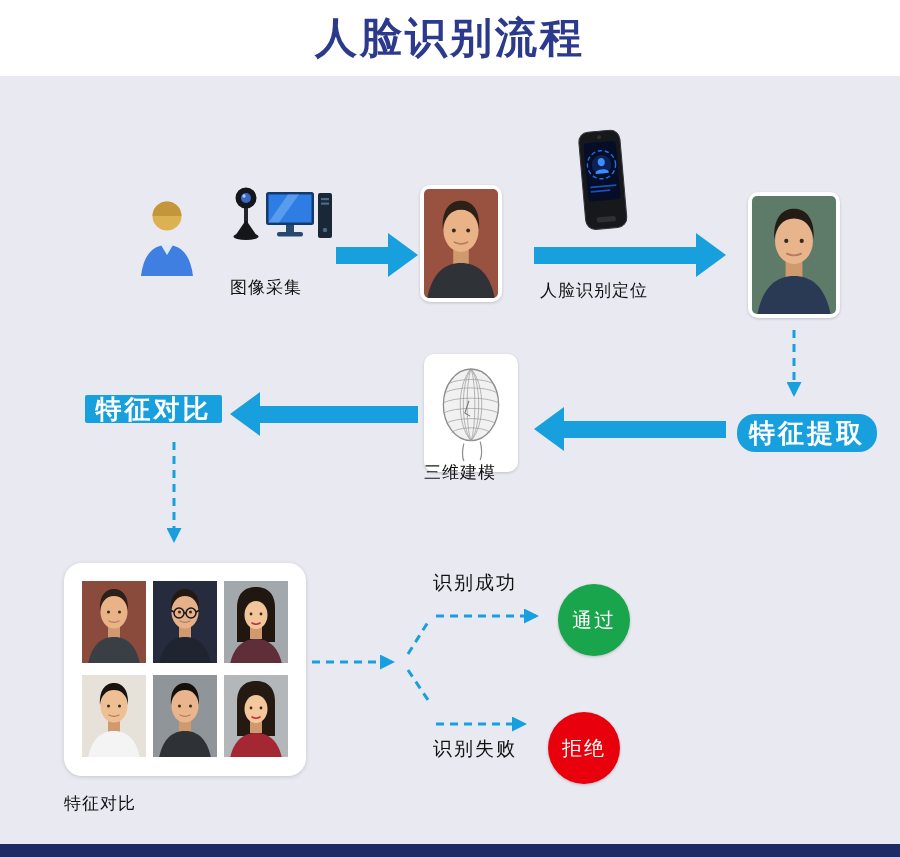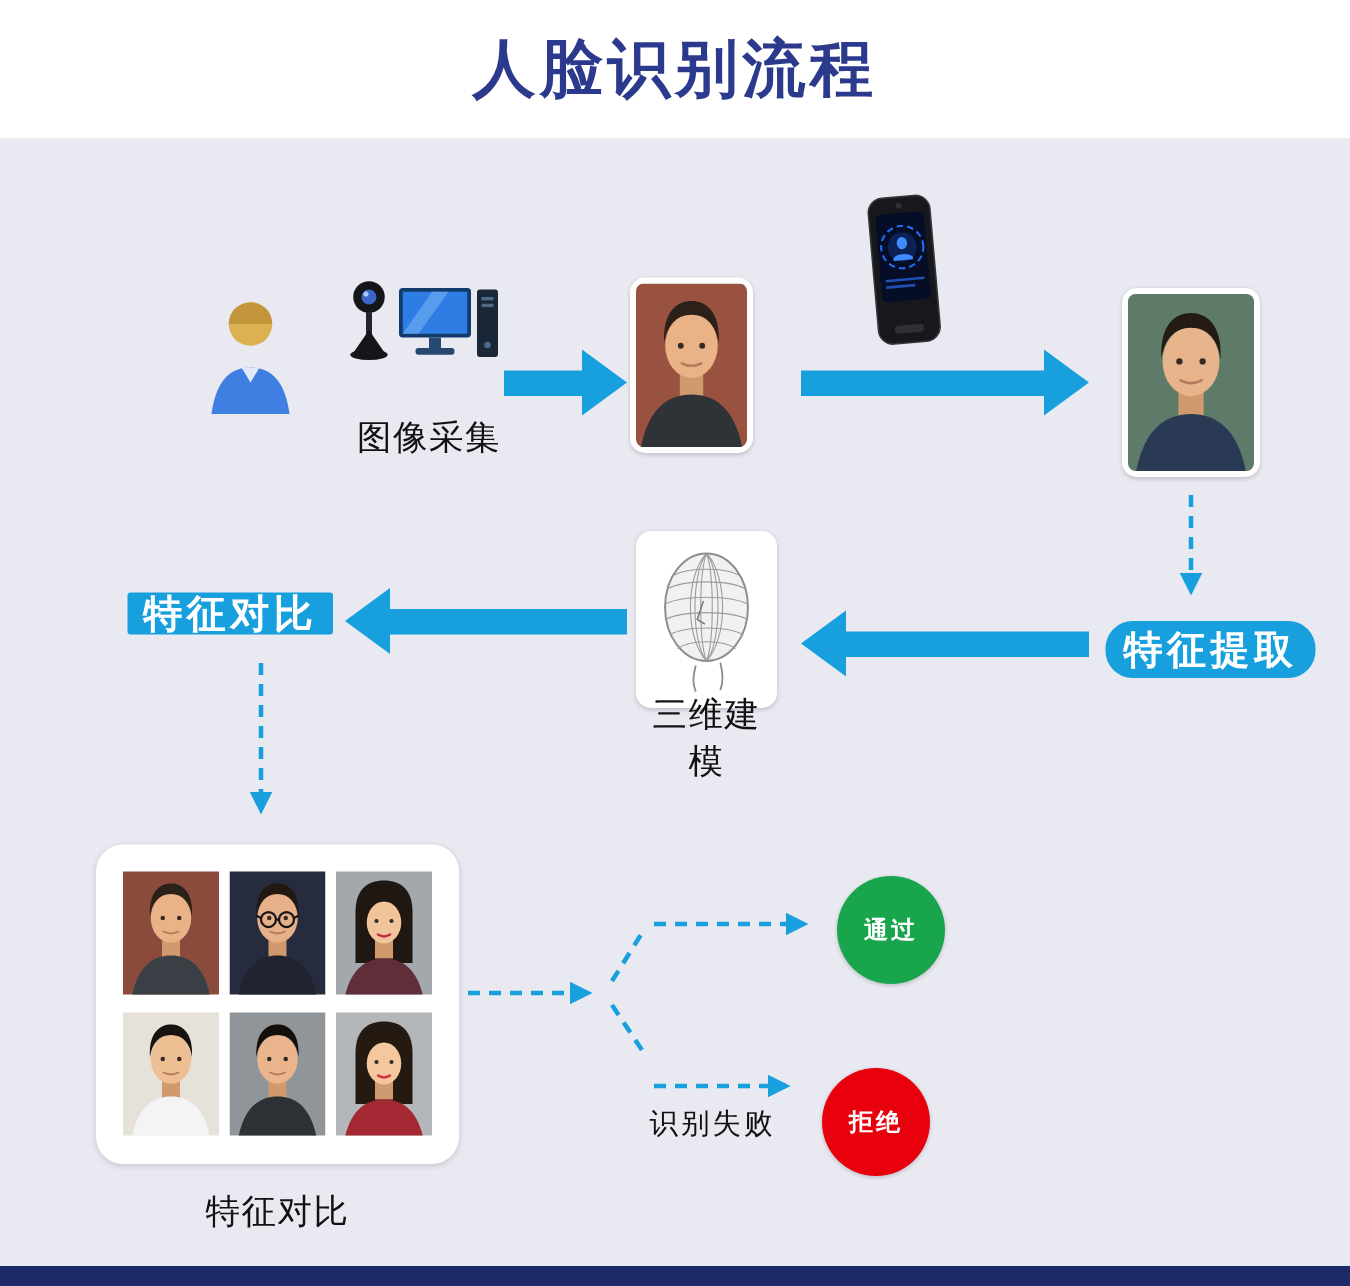--- a/index.html
+++ b/index.html
@@ -2,21 +2,21 @@
 <html style="--accent: #189fde; --title: #2c3a8e; --background: #e9e9f2; --success: #18a54b; --reject: #e8000d; --footer: #1e2a66;"><head>
 <meta charset="utf-8">
 <style>
   html,body{margin:0;padding:0;background:#fff;}
   .page{
     position:relative;width:900px;height:857px;overflow:hidden;
     background:var(--background,#e9e9f2);
     font-family:"Liberation Sans","DejaVu Sans",sans-serif;
   }
   .header{
-    position:absolute;top:0;left:0;width:900px;height:92px;background:#ffffff;
+    position:absolute;top:0;left:0;width:900px;height:76px;background:#ffffff;
     display:flex;align-items:center;justify-content:center;z-index:3;
   }
   .header h1{
     margin:0;font-size:42px;font-weight:bold;letter-spacing:3px;
     color:var(--title,#2c3a8e);
   }
   .footer-bar{
     position:absolute;left:0;bottom:0;width:900px;height:13px;
     background:var(--footer,#1e2a66);z-index:3;
   }
@@ -34,30 +34,30 @@
     font-size:26px;font-weight:600;letter-spacing:3px;border-radius:2px;
   }
   
   .photo{
     position:absolute;background:#fff;border-radius:10px;padding:4px;box-sizing:border-box;
     box-shadow:0 1px 3px rgba(0,0,0,.18);
   }
   .photo svg{display:block;width:100%;height:100%;border-radius:5px;}
   
   .flow-label{
-    position:absolute;font-size:23px;color:#111;text-align:center;letter-spacing:1px;
+    position:absolute;font-size:17px;color:#111;text-align:left;letter-spacing:1px;
   }
   .result-label{
     position:absolute;font-size:19px;color:#111;text-align:center;letter-spacing:2px;
   }
   
   .result-circle{
     position:absolute;width:72px;height:72px;border-radius:50%;color:#fff;
     display:flex;align-items:center;justify-content:center;
-    font-size:16px;font-weight:700;letter-spacing:2px;
+    font-size:20px;font-weight:400;letter-spacing:2px;
     box-shadow:0 1px 3px rgba(0,0,0,.2);
   }
   .result-circle.pass{background:var(--success,#18a54b);}
   .result-circle.reject{background:var(--reject,#e8000d);}
   
   .db-box{
     position:absolute;background:#fff;border-radius:18px;
     box-shadow:0 1px 4px rgba(0,0,0,.15);
   }
   .db-grid{display:grid;grid-template-columns:repeat(3,64px);column-gap:7px;row-gap:12px;padding:18px;}
@@ -183,20 +183,21 @@
   <div class="abs terminal-tilt" style="left:566px;top:130px;width:74px;height:104px;">
     <svg class="icon-svg" viewBox="0 0 68 96">
         <use href="#terminal"></use>
       </svg>
   </div>
 
   <div class="arrow right" style="left:534px;top:233px;width:192px;">
     <div class="shaft"></div>
       <div class="head"></div>
   </div>
+  <div class="flow-label" style="left:540px;top:279px;width:140px;">人脸识别定位</div>
 
   <div class="photo" style="left:748px;top:192px;width:92px;height:126px;">
     <svg viewBox="0 0 64 84" preserveAspectRatio="xMidYMid slice" style="--av-bg:#5e7a68;--av-shirt:#2a3a55;--av-skin:#e8b48c;--av-hair:#241c14;">
         <use href="#av-m"></use>
       </svg>
   </div>
 
   <div class="blue-box" style="left:737px;top:414px;width:140px;height:38px;border-radius:18px;">特征提取</div>
 
   <div class="arrow left" style="left:534px;top:407px;width:192px;">
@@ -236,20 +237,21 @@
       <svg class="av" viewBox="0 0 64 84" preserveAspectRatio="xMidYMid slice" style="--av-bg:#90959a;--av-shirt:#2e3236;--av-skin:#eab58c;--av-hair:#140f0b;">
           <use href="#av-m"></use>
         </svg>
       <svg class="av" viewBox="0 0 64 84" preserveAspectRatio="xMidYMid slice" style="--av-bg:#b3b7ba;--av-shirt:#a42833;--av-skin:#f4c79c;--av-hair:#241a12;--av-lips:#cf2d3e;">
           <use href="#av-f"></use>
         </svg>
     </div>
   </div>
   <div class="flow-label" style="left:64px;top:792px;width:242px;">特征对比</div>
 
+  <div class="result-label" style="left:412px;top:570px;width:126px;">识别成功</div>
   <div class="result-circle pass" style="left:558px;top:584px;">通过</div>
   <div class="result-label" style="left:412px;top:736px;width:126px;text-align:center;">识别失败</div>
   <div class="result-circle reject" style="left:548px;top:712px;">拒绝</div>
 
   <svg class="connectors" viewBox="0 0 900 857">
     <defs>
       <marker id="ah" viewBox="0 0 10 10" refX="8" refY="5" markerWidth="5" markerHeight="5" orient="auto">
         <path d="M0,0 L10,5 L0,10 Z" fill="#189fde"></path>
       </marker>
     </defs>

